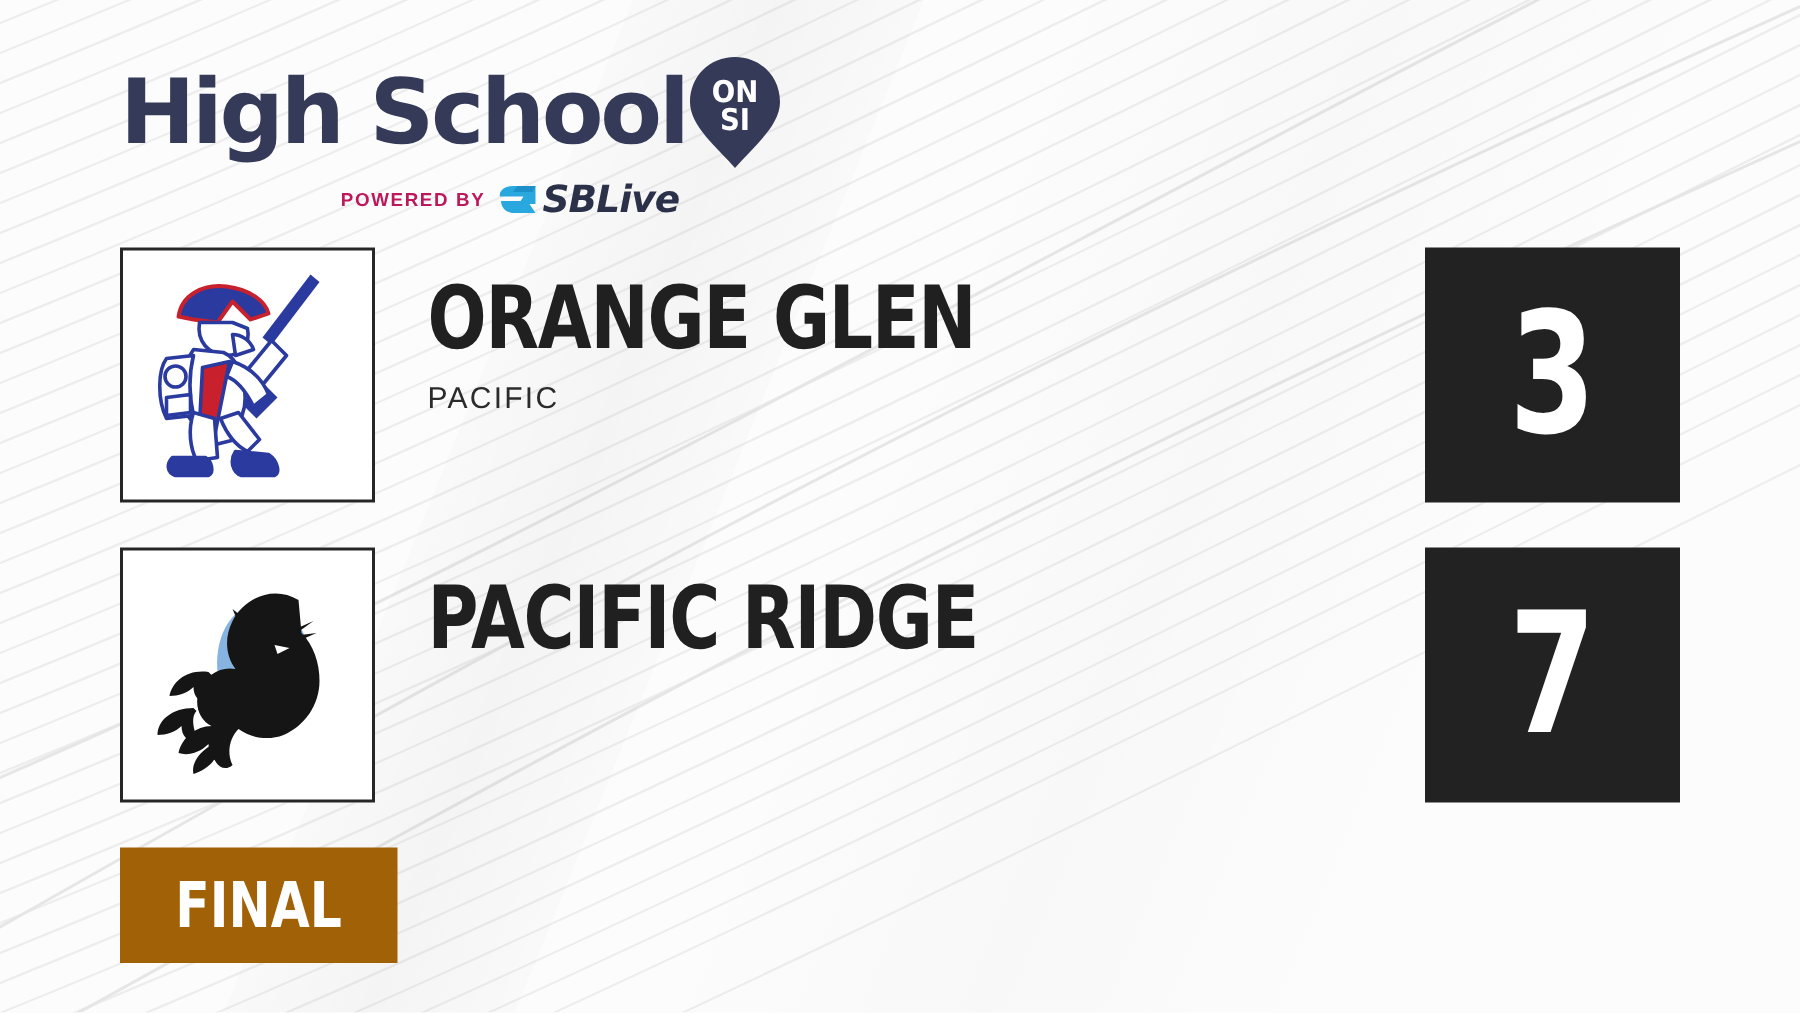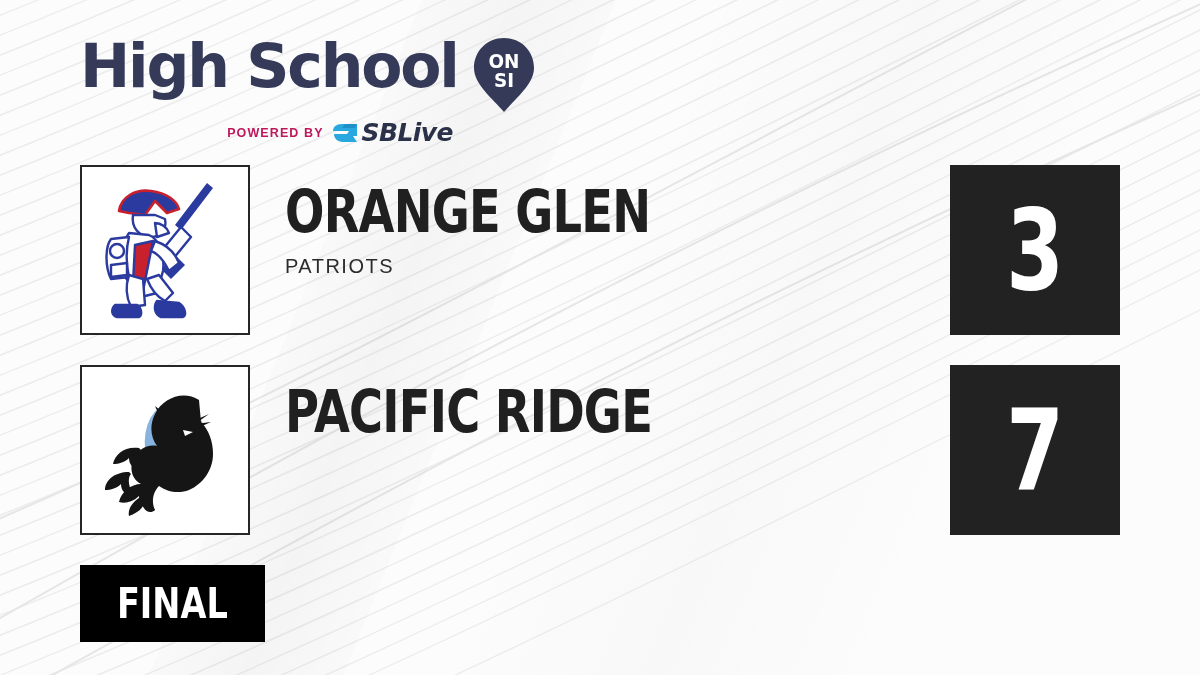--- a/index.html
+++ b/index.html
@@ -21,21 +21,21 @@
   .bg-sheen2 {
     position:absolute; top:-10%; left:62%; width:420px; height:130%;
     background:linear-gradient(90deg, rgba(0,0,0,0.000), rgba(0,0,0,0.016), rgba(0,0,0,0.000));
     transform:rotate(22deg); transform-origin:top center;
   }
 
   .stage { position:absolute; inset:0; z-index:2; }
 
   
   .brand { position:absolute; left:80px; top:36px; width:470px; }
-  .brand-row { display:flex; gap:14px; }
+  .brand-row { display:flex; align-items:center; }
   .brand-word {
     font-family:"DejaVu Sans", sans-serif;
     font-weight:bold;
     font-size:60px;
     line-height:1;
     letter-spacing:-2.2px;
     color:#343a58;
     white-space:nowrap;
   }
   .pin { position:relative; width:64px; height:78px; flex:0 0 auto; }
@@ -105,21 +105,21 @@
     transform:scaleX(0.74);
     transform-origin:center center;
   }
 
   
   .status-bar {
     position:absolute; left:80px; top:565px;
     height:77px; display:flex; align-items:stretch;
   }
   .status-final {
-    background:#000000;
+    background:#a16207;
     display:flex; align-items:center; justify-content:center;
     padding:0 23px;
   }
   .status-final span {
     font-family:"DejaVu Sans", sans-serif;
     font-weight:bold; font-size:42px; line-height:1;
     color:#ffffff; letter-spacing:0px;
     transform:scaleX(0.80); transform-origin:center;
   }
   .status-sport {
@@ -231,21 +231,21 @@
           <path d="M34 100 C30 112 32 124 36 132 L50 130 L48 104 Z" fill="#ffffff"></path>
           <path d="M52 104 C56 114 62 122 70 126 L78 118 L64 100 Z" fill="#ffffff"></path>
 
           <path d="M20 130 C16 134 16 140 22 142 L44 142 C48 140 46 132 42 130 Z" fill="#2A3A9E" stroke="#2A3A9E"></path>
           <path d="M62 126 C58 132 60 140 66 142 L88 142 C92 140 90 132 84 128 Z" fill="#2A3A9E" stroke="#2A3A9E"></path>
         </g>
       </svg>
     </div>
     <div class="team-text">
       <div class="team-name">ORANGE GLEN</div>
-      <div class="team-mascot">PATRIOTS</div>
+      <div class="team-mascot">PACIFIC</div>
     </div>
     <div class="score-box">
       <div class="score-num">3</div>
     </div>
   </div>
 
   <div class="team-row r2">
     <div class="logo-box">
       <svg width="140" height="140" viewBox="0 0 140 140">
 

